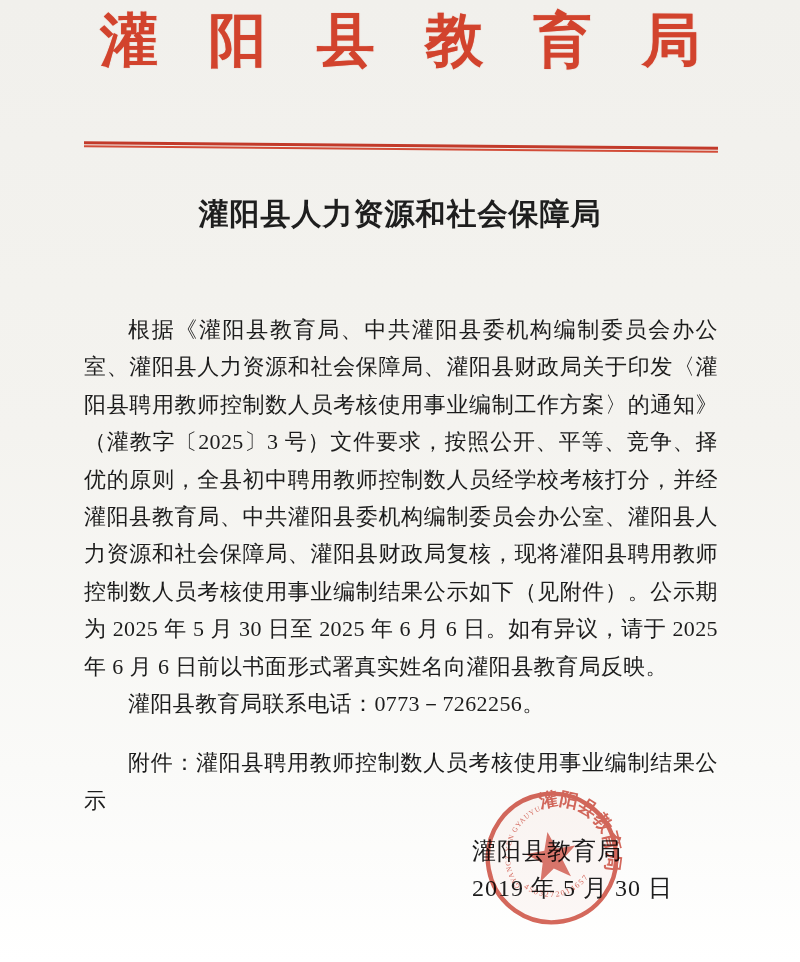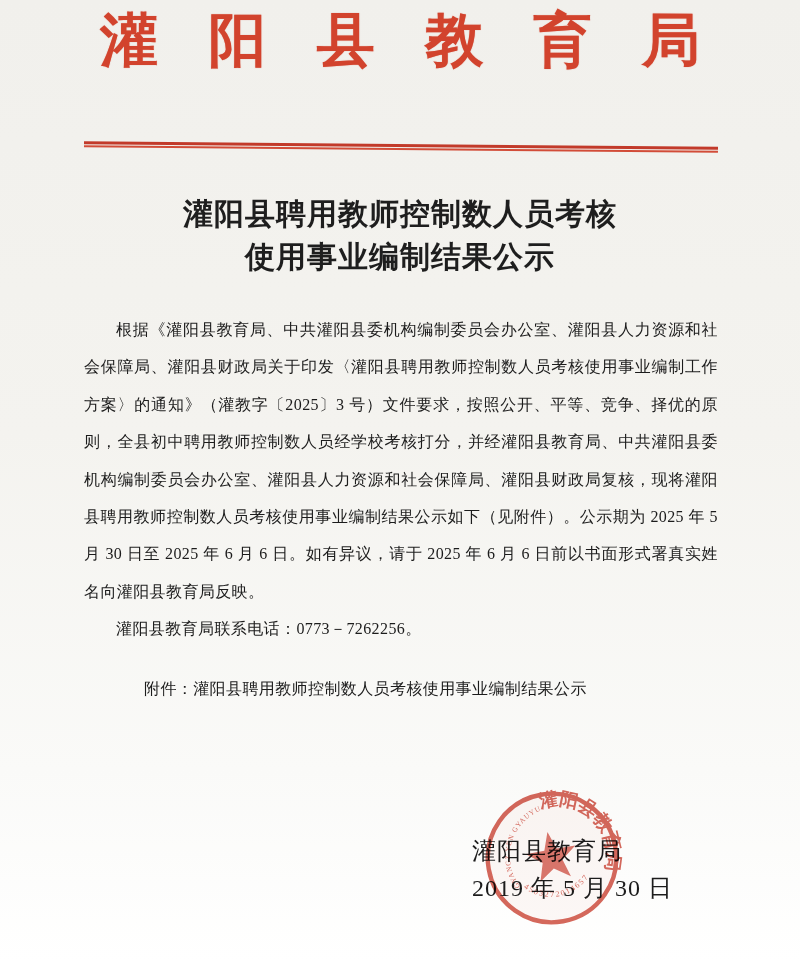--- a/index.html
+++ b/index.html
@@ -54,28 +54,28 @@
     line-height: 43px;
     color: #1e1e1e;
   }
 
   
   .body-block {
     position: absolute;
     top: 311px;
     left: 84px;
     width: 634px;
-    font-size: 16px;
+    font-size: 22px;
     line-height: 37.4px;
     letter-spacing: 0.4px;
     text-align: justify;
     color: #1c1c1c;
   }
   .body-block p { text-indent: 2em; }
-  .attachment-line { margin-top: 22px; margin-left: 28px; }
+  .attachment-line { margin-top: 22px; }
 
   
   .signature {
     position: absolute;
     left: 472px;
     top: 833px;
     font-size: 24px;
     line-height: 37px;
     color: #1c1c1c;
     letter-spacing: 1px;
@@ -105,22 +105,21 @@
     <span>阳</span>
     <span>县</span>
     <span>教</span>
     <span>育</span>
     <span>局</span>
   </div>
 
   <div class="red-rule"></div>
 
   <div class="doc-title">
-    <div>灌阳县聘用教师控制数人员考核</div>
-    <div>使用事业编制结果公示</div>
+    <div>灌阳县人力资源和社会保障局</div>
   </div>
 
   <div class="body-block">
     <p>根据《灌阳县教育局、中共灌阳县委机构编制委员会办公室、灌阳县人力资源和社会保障局、灌阳县财政局关于印发〈灌阳县聘用教师控制数人员考核使用事业编制工作方案〉的通知》（灌教字〔2025〕3 号）文件要求，按照公开、平等、竞争、择优的原则，全县初中聘用教师控制数人员经学校考核打分，并经灌阳县教育局、中共灌阳县委机构编制委员会办公室、灌阳县人力资源和社会保障局、灌阳县财政局复核，现将灌阳县聘用教师控制数人员考核使用事业编制结果公示如下（见附件）。公示期为 2025 年 5 月 30 日至 2025 年 6 月 6 日。如有异议，请于 2025 年 6 月 6 日前以书面形式署真实姓名向灌阳县教育局反映。</p>
     <p>灌阳县教育局联系电话：0773－7262256。</p>
     <p class="attachment-line">附件：灌阳县聘用教师控制数人员考核使用事业编制结果公示</p>
   </div>
 
   <div class="signature">
     <div>灌阳县教育局</div>

